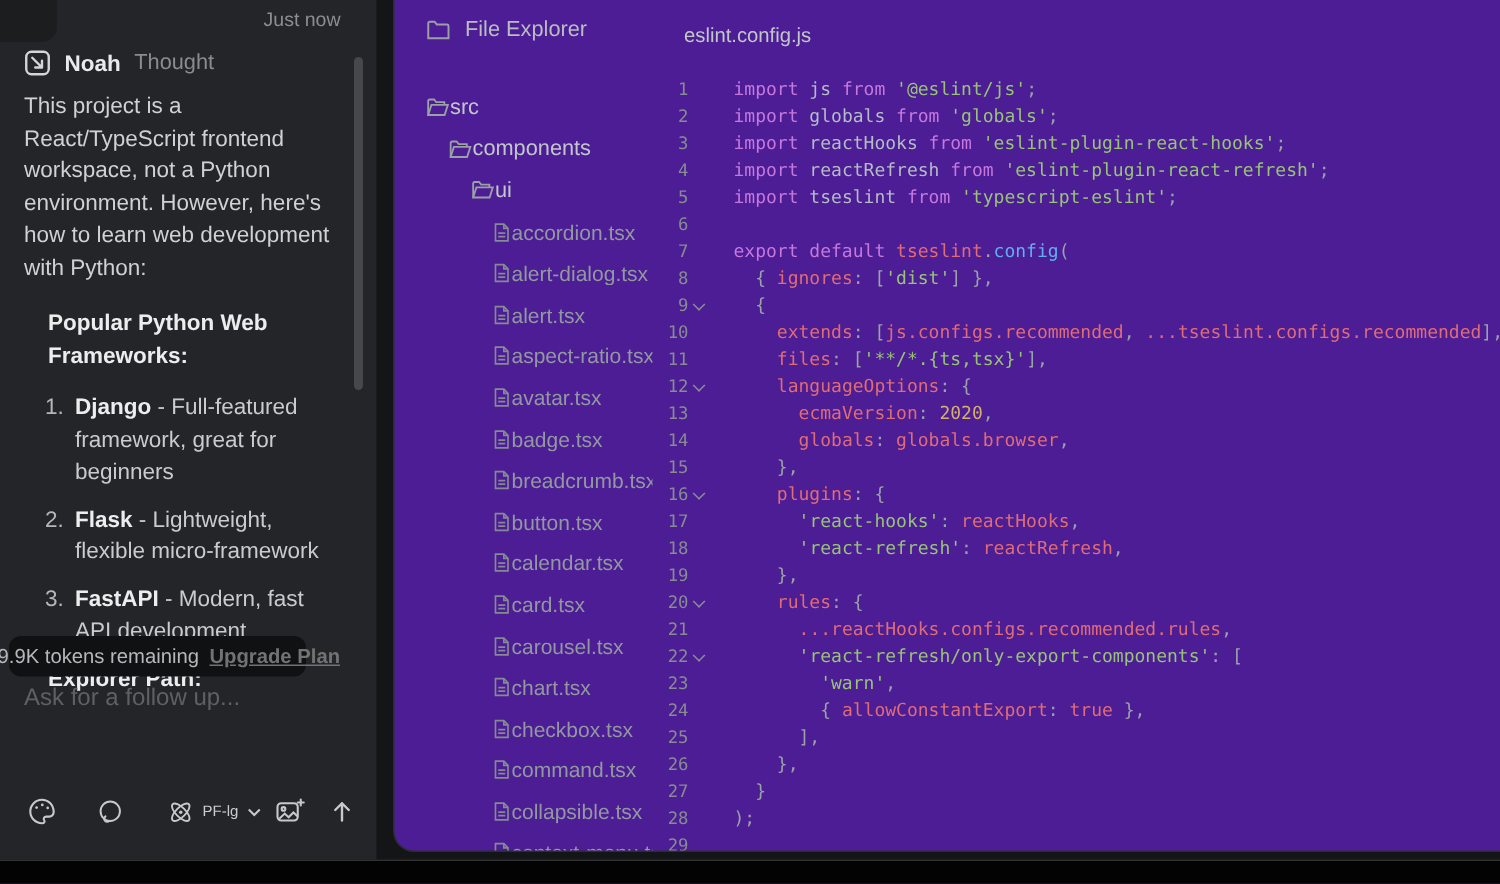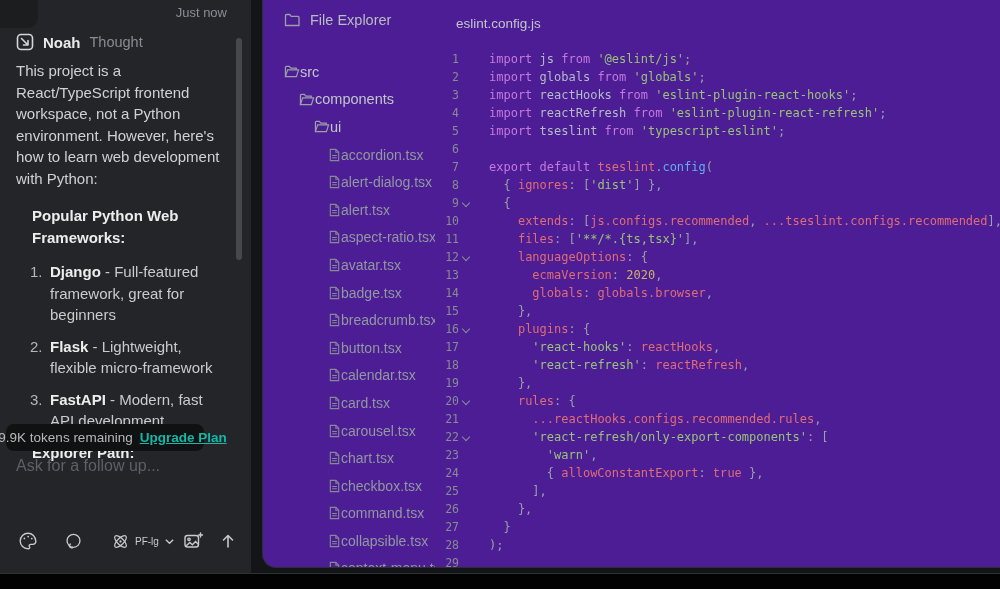--- a/index.html
+++ b/index.html
@@ -17,21 +17,21 @@
   .msg-body{position:absolute;left:16px;top:60px;width:213px;color:#cfd1d3;font-size:15px;line-height:21.5px;}
   .msg-body p{margin:0 0 16px 0;}
   .msg-h{font-weight:700;color:#ededee;margin:0 0 13px 16px;}
   .fw-list{margin:0 0 6px 0;padding:0;list-style:none;}
   .fw-item{display:flex;margin:0 0 10px 0;padding-left:14px;}
   .fw-num{width:20px;flex:none;color:#b4b7ba;}
   .fw-body{flex:1;color:#c9cbcd;}
   .fw-name{font-weight:700;color:#eceded;}
   .tokens-pill{position:absolute;left:6px;top:424px;width:198px;height:27px;background:#101112;border-radius:8px;
                display:flex;align-items:center;justify-content:center;font-size:13.5px;color:#b5b8ba;white-space:nowrap;}
-  .upgrade-link{color:#14b8a6;font-weight:600;text-decoration:underline;margin-left:7px;cursor:pointer;}
+  .upgrade-link{color:#737373;font-weight:600;text-decoration:underline;margin-left:7px;cursor:pointer;}
   .followup-input{position:absolute;left:14px;top:456px;width:215px;background:transparent;border:none;outline:none;
                   font-family:"Liberation Sans",sans-serif;font-size:16px;color:#f97316;}
   .followup-input::placeholder{color:#5d6165;}
   .composer-row{position:absolute;left:18px;right:14px;top:528px;height:26px;display:flex;align-items:center;color:#c7c9cb;}
   .cbtn{display:flex;align-items:center;justify-content:center;cursor:pointer;}
   .cbtn svg{display:block;}
   .gap1{margin-left:26px;}
   .model-sel{display:flex;align-items:center;gap:5px;margin-left:28px;cursor:pointer;}
   .model-label{font-size:10px;color:#caccce;}
   .img-btn{margin-left:8px;}
@@ -55,21 +55,21 @@
   
   .code{position:absolute;left:168px;top:50px;right:6px;}
   .code-row{height:18px;display:flex;align-items:flex-start;}
   .ln{width:28px;flex:none;text-align:right;color:#878c92;font-family:"DejaVu Sans Mono",monospace;font-size:11.5px;line-height:18px;}
   .fold{width:14px;flex:none;height:18px;}
   .fold.has-fold::after{content:"";display:block;width:5px;height:5px;border-right:1.3px solid #8a8f94;border-bottom:1.3px solid #8a8f94;
         transform:rotate(45deg);margin:6px 0 0 4px;}
   .src{white-space:pre;font-family:"DejaVu Sans Mono",monospace;font-size:12px;line-height:18px;padding-left:16px;}
   .tok-kw{color:var(--c-keyword);} .tok-id{color:var(--c-identifier);} .tok-str{color:var(--c-string);}
   .tok-prop{color:var(--c-property);} .tok-num{color:var(--c-number);} .tok-fn{color:var(--c-function);}
-  .tok-pun{color:var(--c-punct);} .tok-bool{color:var(--c-boolean);font-family:Liberation Mono, monospace;}
+  .tok-pun{color:var(--c-punct);} .tok-bool{color:var(--c-boolean);}
 
   
   .bottom-strip{position:absolute;left:0;bottom:0;width:1000px;height:15px;background:#030303;border-top:1px solid #313233;}
 </style>
 </head>
 <body>
 
 <div class="stage">
 
   <div class="chat-panel">

